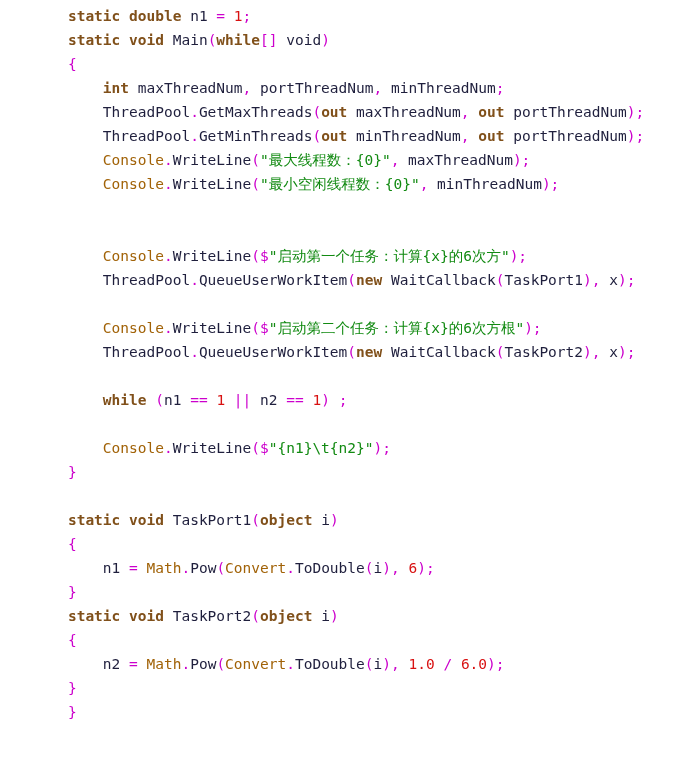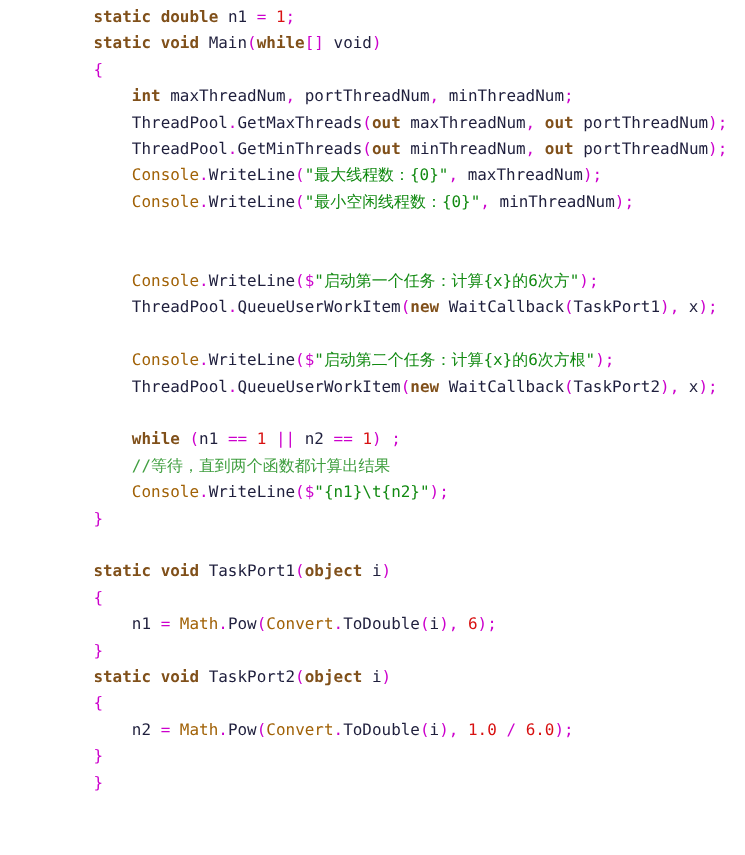--- a/index.html
+++ b/index.html
@@ -15,21 +15,21 @@
   }
   #code-listing {
     padding: 4px 0 0 0;
     box-sizing: border-box;
   }
   .code-line {
     height: 24px;
     line-height: 24px;
     font-size: 14.5px;
     white-space: pre;
-    padding-left: 50px;
+    padding-left: 33px;
     letter-spacing: 0px;
   }
   .code-line .seg { white-space: pre; }
 
   
   .t-plain   { color: #1f1f3d; }
   .t-kw      { color: #80501a; font-weight: bold; }   
   .t-num     { color: #d81111; }                      
   .t-punc    { color: #cc00cc; }                      
   .t-str     { color: #128a12; }                      
@@ -50,21 +50,21 @@
     <div class="code-line"><span class="seg t-plain">        </span><span class="seg t-class">Console</span><span class="seg t-punc">.</span><span class="seg t-plain">WriteLine</span><span class="seg t-punc">(</span><span class="seg t-str">"最小空闲线程数：{0}"</span><span class="seg t-punc">,</span><span class="seg t-plain"> minThreadNum</span><span class="seg t-punc">);</span></div>
     <div class="code-line">&nbsp;</div>
     <div class="code-line">&nbsp;</div>
     <div class="code-line"><span class="seg t-plain">        </span><span class="seg t-class">Console</span><span class="seg t-punc">.</span><span class="seg t-plain">WriteLine</span><span class="seg t-punc">(</span><span class="seg t-punc">$</span><span class="seg t-str">"启动第一个任务：计算{x}的6次方"</span><span class="seg t-punc">);</span></div>
     <div class="code-line"><span class="seg t-plain">        </span><span class="seg t-plain">ThreadPool</span><span class="seg t-punc">.</span><span class="seg t-plain">QueueUserWorkItem</span><span class="seg t-punc">(</span><span class="seg t-kw">new</span><span class="seg t-plain"> WaitCallback</span><span class="seg t-punc">(</span><span class="seg t-plain">TaskPort1</span><span class="seg t-punc">),</span><span class="seg t-plain"> x</span><span class="seg t-punc">);</span></div>
     <div class="code-line">&nbsp;</div>
     <div class="code-line"><span class="seg t-plain">        </span><span class="seg t-class">Console</span><span class="seg t-punc">.</span><span class="seg t-plain">WriteLine</span><span class="seg t-punc">(</span><span class="seg t-punc">$</span><span class="seg t-str">"启动第二个任务：计算{x}的6次方根"</span><span class="seg t-punc">);</span></div>
     <div class="code-line"><span class="seg t-plain">        </span><span class="seg t-plain">ThreadPool</span><span class="seg t-punc">.</span><span class="seg t-plain">QueueUserWorkItem</span><span class="seg t-punc">(</span><span class="seg t-kw">new</span><span class="seg t-plain"> WaitCallback</span><span class="seg t-punc">(</span><span class="seg t-plain">TaskPort2</span><span class="seg t-punc">),</span><span class="seg t-plain"> x</span><span class="seg t-punc">);</span></div>
     <div class="code-line">&nbsp;</div>
     <div class="code-line"><span class="seg t-plain">        </span><span class="seg t-kw">while</span><span class="seg t-plain"> </span><span class="seg t-punc">(</span><span class="seg t-plain">n1 </span><span class="seg t-punc">==</span><span class="seg t-plain"> </span><span class="seg t-num">1</span><span class="seg t-plain"> </span><span class="seg t-punc">||</span><span class="seg t-plain"> n2 </span><span class="seg t-punc">==</span><span class="seg t-plain"> </span><span class="seg t-num">1</span><span class="seg t-punc">)</span><span class="seg t-plain"> </span><span class="seg t-punc">;</span></div>
-    <div class="code-line"><span class="seg t-plain">        </span><span class="seg t-cmt">//等待，直到两个函数都计算出结果</span></div>
+    <div class="code-line"><span class="seg t-plain">        </span></div>
     <div class="code-line"><span class="seg t-plain">        </span><span class="seg t-class">Console</span><span class="seg t-punc">.</span><span class="seg t-plain">WriteLine</span><span class="seg t-punc">(</span><span class="seg t-punc">$</span><span class="seg t-str">"{n1}\t{n2}"</span><span class="seg t-punc">);</span></div>
     <div class="code-line"><span class="seg t-plain">    </span><span class="seg t-punc">}</span></div>
     <div class="code-line">&nbsp;</div>
     <div class="code-line"><span class="seg t-plain">    </span><span class="seg t-kw">static</span><span class="seg t-plain"> </span><span class="seg t-kw">void</span><span class="seg t-plain"> TaskPort1</span><span class="seg t-punc">(</span><span class="seg t-kw">object</span><span class="seg t-plain"> i</span><span class="seg t-punc">)</span></div>
     <div class="code-line"><span class="seg t-plain">    </span><span class="seg t-punc">{</span></div>
     <div class="code-line"><span class="seg t-plain">        </span><span class="seg t-plain">n1 </span><span class="seg t-punc">=</span><span class="seg t-plain"> </span><span class="seg t-class">Math</span><span class="seg t-punc">.</span><span class="seg t-plain">Pow</span><span class="seg t-punc">(</span><span class="seg t-class">Convert</span><span class="seg t-punc">.</span><span class="seg t-plain">ToDouble</span><span class="seg t-punc">(</span><span class="seg t-plain">i</span><span class="seg t-punc">),</span><span class="seg t-plain"> </span><span class="seg t-num">6</span><span class="seg t-punc">);</span></div>
     <div class="code-line"><span class="seg t-plain">    </span><span class="seg t-punc">}</span></div>
     <div class="code-line"><span class="seg t-plain">    </span><span class="seg t-kw">static</span><span class="seg t-plain"> </span><span class="seg t-kw">void</span><span class="seg t-plain"> TaskPort2</span><span class="seg t-punc">(</span><span class="seg t-kw">object</span><span class="seg t-plain"> i</span><span class="seg t-punc">)</span></div>
     <div class="code-line"><span class="seg t-plain">    </span><span class="seg t-punc">{</span></div>
     <div class="code-line"><span class="seg t-plain">        </span><span class="seg t-plain">n2 </span><span class="seg t-punc">=</span><span class="seg t-plain"> </span><span class="seg t-class">Math</span><span class="seg t-punc">.</span><span class="seg t-plain">Pow</span><span class="seg t-punc">(</span><span class="seg t-class">Convert</span><span class="seg t-punc">.</span><span class="seg t-plain">ToDouble</span><span class="seg t-punc">(</span><span class="seg t-plain">i</span><span class="seg t-punc">),</span><span class="seg t-plain"> </span><span class="seg t-num">1.0</span><span class="seg t-plain"> </span><span class="seg t-punc">/</span><span class="seg t-plain"> </span><span class="seg t-num">6.0</span><span class="seg t-punc">);</span></div>

